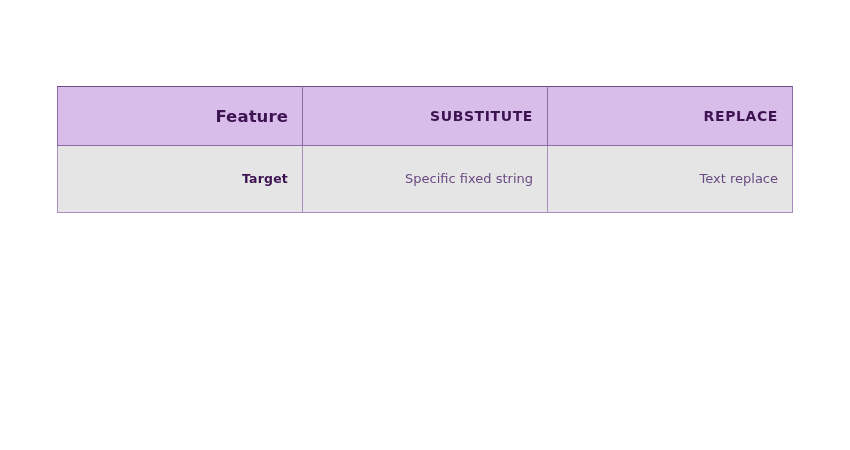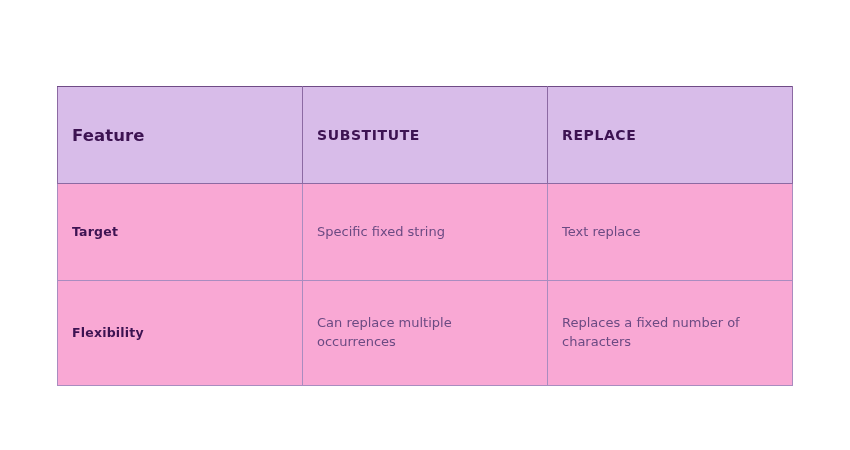--- a/index.html
+++ b/index.html
@@ -31,23 +31,23 @@
     border: 1.6px solid #6f4b86;
   }
 
   .comparison-table col.col-feature { width: 245px; }
   .comparison-table col.col-substitute { width: 245px; }
   .comparison-table col.col-replace { width: 245px; }
 
   .comparison-table th,
   .comparison-table td {
     border: 1.2px solid #a98cc0;
-    text-align: left;
+    text-align: right;
     vertical-align: middle;
-    padding: 19px 14px;
+    padding: 0 14px;
   }
 
   .comparison-table thead th {
     background: #d8bce9;
     height: 58px;
     border-color: #8c6aa3;
     border-top: 1.6px solid #6f4b86;
     color: #3d1352;
     font-weight: bold;
     letter-spacing: 0.2px;
@@ -57,21 +57,21 @@
     font-size: 16.5px;
     letter-spacing: 0.1px;
   }
 
   .comparison-table thead th.head-substitute,
   .comparison-table thead th.head-replace {
     font-size: 14px;
     letter-spacing: 0.6px;
   }
 
-  .comparison-table tbody tr { background: #f9a8d4; }
+  .comparison-table tbody tr { background: #e5e5e5; }
 
   .comparison-table tbody td {
     height: 58px;
     font-size: 13px;
     color: #6b4a83;
     line-height: 1.45;
   }
 
   .comparison-table tbody td.cell-feature {
     font-weight: bold;
@@ -99,21 +99,16 @@
         <th class="head-substitute">SUBSTITUTE</th>
         <th class="head-replace">REPLACE</th>
       </tr>
     </thead>
     <tbody>
       <tr>
         <td class="cell-feature">Target</td>
         <td class="cell-substitute">Specific fixed string</td>
         <td class="cell-replace">Text replace</td>
       </tr>
-      <tr>
-        <td class="cell-feature">Flexibility</td>
-        <td class="cell-substitute">Can replace multiple occurrences</td>
-        <td class="cell-replace">Replaces a fixed number of characters</td>
-      </tr>
     </tbody>
   </table>
 
 </div>
 
 </body></html>

